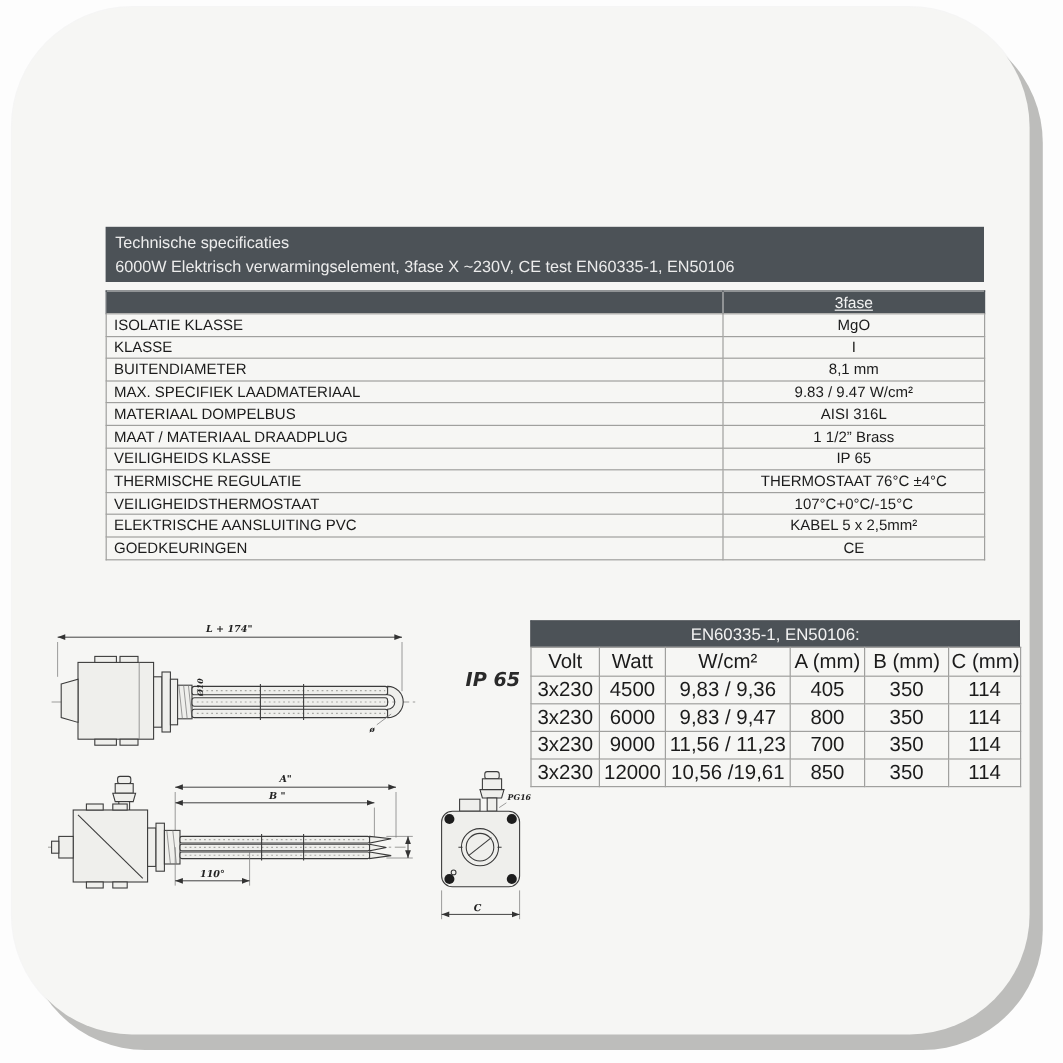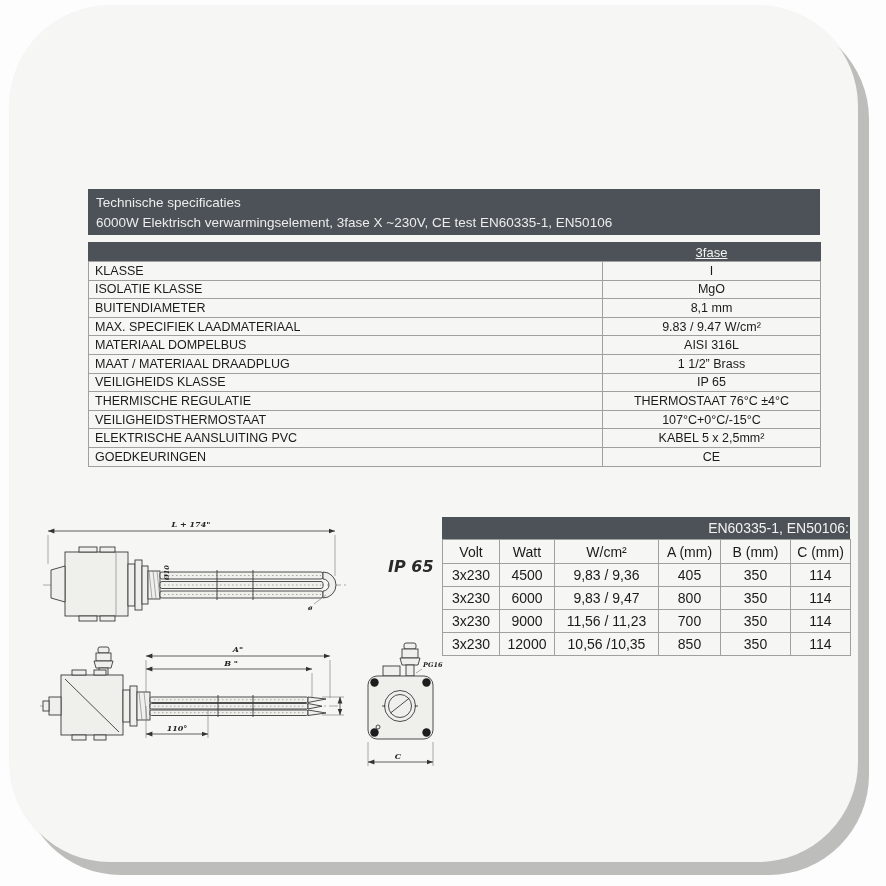--- a/index.html
+++ b/index.html
@@ -29,26 +29,26 @@
   }
   .spec td.val{text-align:center;}
   .spec tr.hdr td{
     background:#4c5257;color:#f2f2f2;text-align:center;height:18px;
     border-color:#4c5257;border-bottom-color:#a0a09e;font-size:13px;text-decoration:underline;
   }
   .spec tr.hdr td.val{border-left:1px solid #e8e8e6;}
   
   .en-wrap{position:absolute;left:432px;top:511px;width:408px;}
   .en-title{
-    background:#4c5257;color:#f2f2f2;text-align:right;
+    background:#4c5257;color:#f2f2f2;text-align:center;
     height:21px;line-height:21px;font-size:14px;border:1px solid #4c5257;border-bottom:none;
   }
   .en td{
     border:1px solid #a0a09e;background:#f6f6f4;text-align:center;
-    font-size:14px;height:22px;padding:0 2px;white-space:nowrap;overflow:hidden;
+    font-size:17px;height:22px;padding:0 2px;white-space:nowrap;overflow:hidden;
   }
   .en tr.cols td{height:23px;}
   
   .drawing{position:absolute;left:28px;top:508px;width:412px;height:275px;}
   .ln{stroke:#3a3a3a;stroke-width:0.9;fill:none;}
   .fl{stroke:#3a3a3a;stroke-width:0.9;fill:#efefec;}
   .thin{stroke:#777;stroke-width:0.6;fill:none;}
   .cl{stroke:#8a8a88;stroke-width:0.7;fill:none;stroke-dasharray:9 3 2 3;}
   .dimln{stroke:#3a3a3a;stroke-width:0.8;fill:none;}
   .stip{stroke:#a8a8a4;stroke-width:1;fill:none;stroke-dasharray:1.5 2.5;}
@@ -71,26 +71,26 @@
       <colgroup>
           <col style="width:514px">
           <col style="width:218px">
         </colgroup>
       <tbody>
           <tr class="hdr">
         <td></td>
         <td class="val">3fase</td>
       </tr>
       <tr>
+            <td>ISOLATIE KLASSE</td>
+            <td class="val">MgO</td>
+          </tr>
+      <tr>
             <td>KLASSE</td>
             <td class="val">I</td>
-          </tr>
-      <tr>
-            <td>ISOLATIE KLASSE</td>
-            <td class="val">MgO</td>
           </tr>
       <tr>
             <td>BUITENDIAMETER</td>
             <td class="val">8,1 mm</td>
           </tr>
       <tr>
             <td>MAX. SPECIFIEK LAADMATERIAAL</td>
             <td class="val">9.83 / 9.47 W/cm²</td>
           </tr>
       <tr>
@@ -165,21 +165,21 @@
         <td>3x230</td>
             <td>9000</td>
             <td>11,56 / 11,23</td>
             <td>700</td>
             <td>350</td>
             <td>114</td>
       </tr>
       <tr>
         <td>3x230</td>
             <td>12000</td>
-            <td>10,56 /10,35</td>
+            <td>10,56 /19,61</td>
             <td>850</td>
             <td>350</td>
             <td>114</td>
       </tr>
     </tbody>
       </table>
   </div>
 
   <svg class="drawing" viewBox="0 0 412 275" xmlns="http://www.w3.org/2000/svg">
     <defs>

